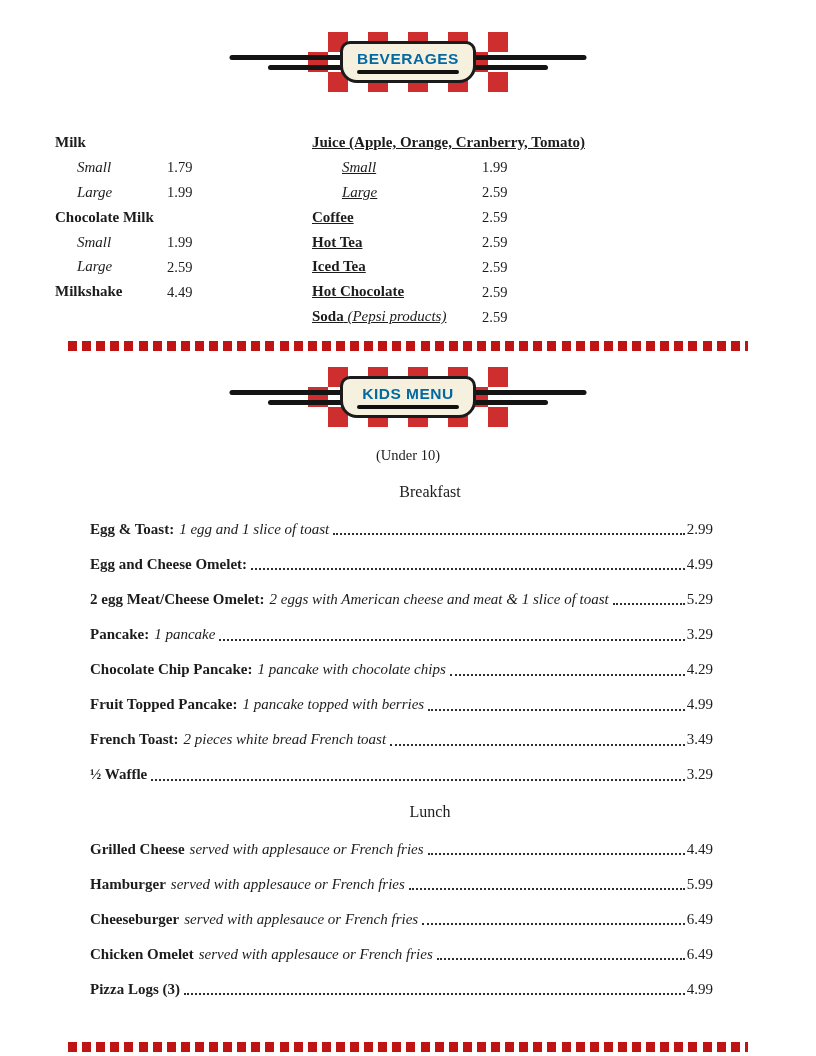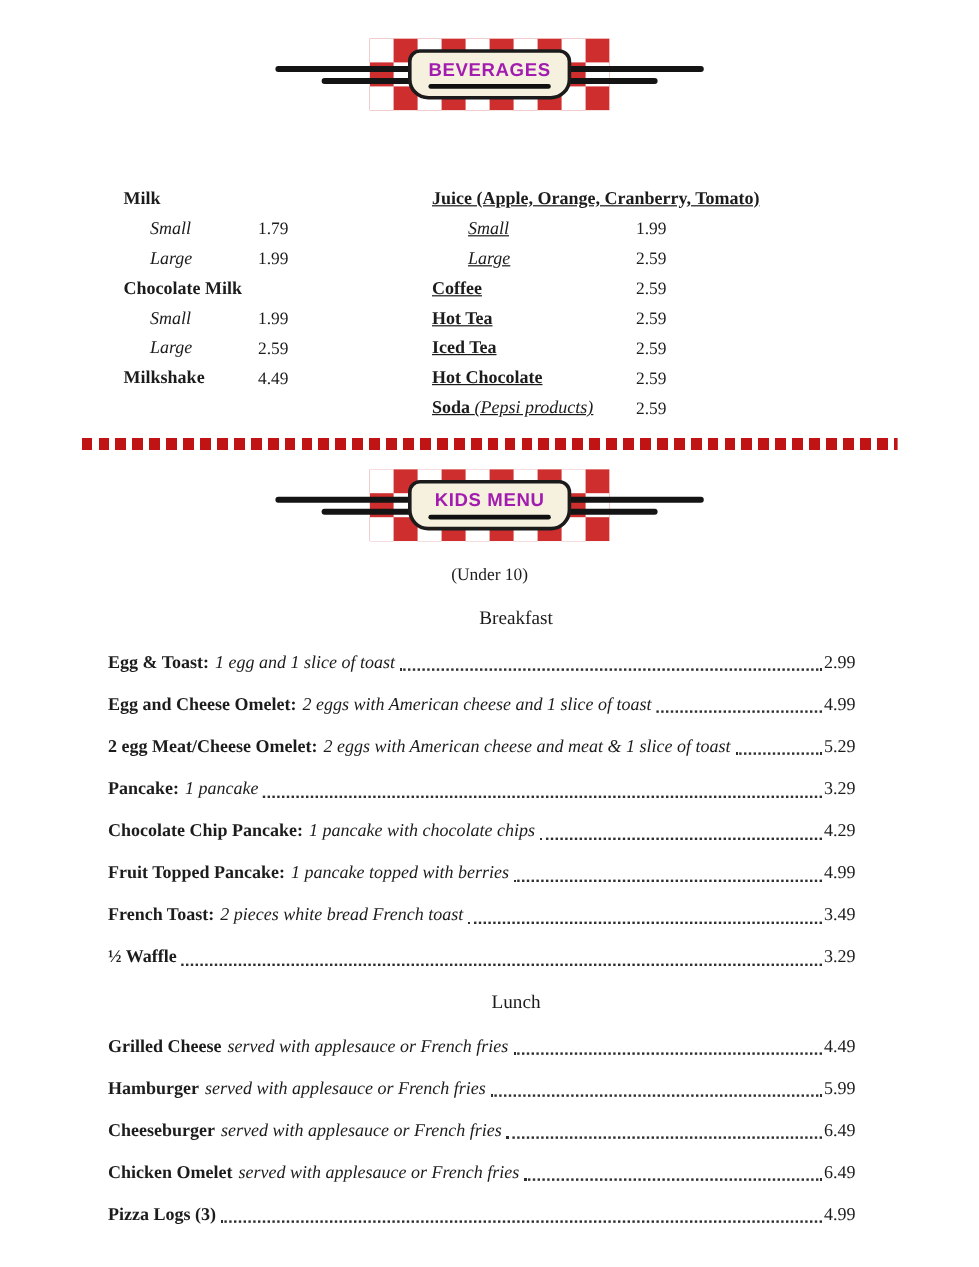--- a/index.html
+++ b/index.html
@@ -26,27 +26,27 @@
   .bar-bottom { top: 35px; width: 280px; }
   .badge {
     position: absolute; top: 11px; left: 50%; transform: translateX(-50%);
     width: 136px; height: 42px; z-index: 2;
     background: #f6f0df; border: 3px solid #1b1b1b;
     border-radius: 10px 10px 17px 17px;
     display: flex; flex-direction: column; align-items: center; justify-content: center;
   }
   .badge-label {
     font-family: "Liberation Sans", sans-serif;
-    font-weight: 700; font-size: 15.5px; letter-spacing: 0.5px; color: #a21caf;
+    font-weight: 700; font-size: 15.5px; letter-spacing: 0.5px; color: #0369a1;
     white-space: nowrap;
   }
   .badge-underline { width: 102px; height: 4px; background: #101010; border-radius: 2px; margin-top: 2px; }
 
   
-  .bev-columns { display: flex; margin-top: 64px; padding-left: 103px; }
+  .bev-columns { display: flex; margin-top: 40px; padding-left: 55px; }
   .bev-col { position: relative; }
   .bev-col.left { width: 257px; }
   .bev-col.right { flex: 1; text-decoration: underline; }
   .bev-row { position: relative; height: 24.9px; font-size: 15px; white-space: nowrap; }
   .bev-row.head .bev-label { font-weight: 700; }
   .bev-row.size .bev-label { font-style: italic; }
   .left .bev-row.size .bev-label { padding-left: 22px; }
   .right .bev-row.size .bev-label { padding-left: 30px; }
   .bev-suffix { font-style: italic; font-weight: 400; }
   .bev-price { position: absolute; top: 0.5px; font-size: 14.5px; }
@@ -129,21 +129,20 @@
 
   <div class="items">
     <div class="item-row">
         <span class="item-name">Egg &amp; Toast:</span>
         <span class="item-desc">1 egg and 1 slice of toast</span>
         <span class="dots"></span>
         <span class="item-price">2.99</span>
       </div>
     <div class="item-row">
         <span class="item-name">Egg and Cheese Omelet:</span>
-        <span class="item-desc">2 eggs with American cheese and 1 slice of toast</span>
         <span class="dots"></span>
         <span class="item-price">4.99</span>
       </div>
     <div class="item-row">
         <span class="item-name">2 egg Meat/Cheese Omelet:</span>
         <span class="item-desc">2 eggs with American cheese and meat &amp; 1 slice of toast</span>
         <span class="dots"></span>
         <span class="item-price">5.29</span>
       </div>
     <div class="item-row">

